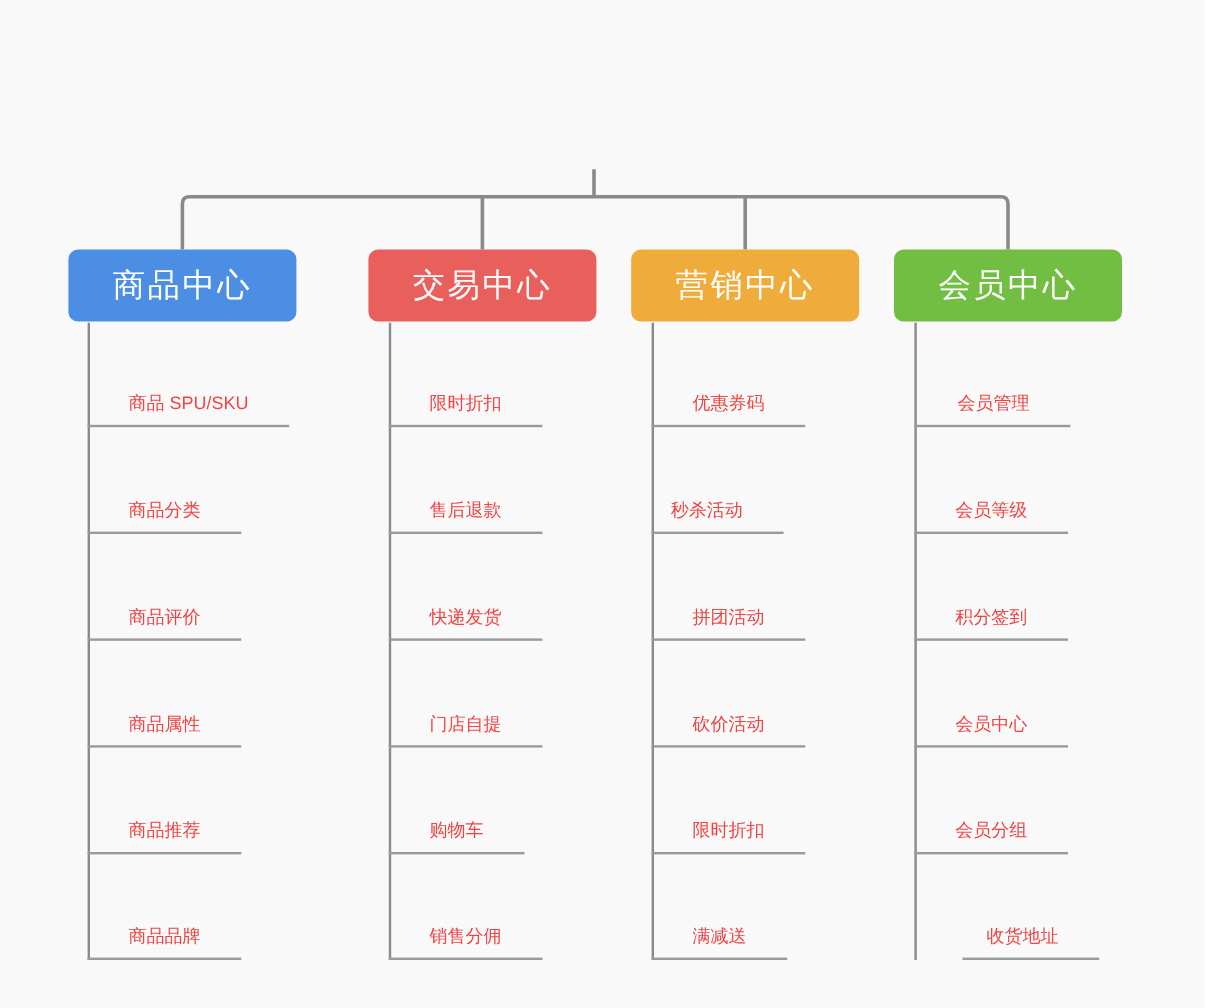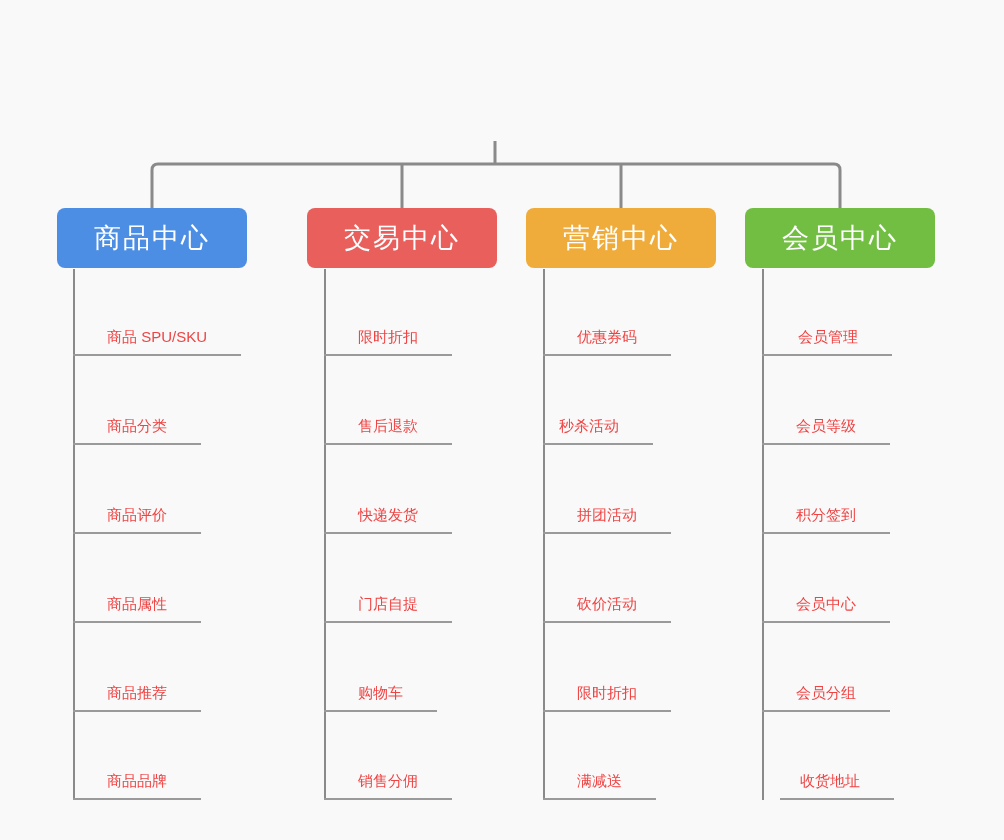--- a/index.html
+++ b/index.html
@@ -112,16 +112,16 @@
       <div class="leaf" style="left: 543px; top: 498px;">拼团活动</div>
       <div class="leaf" style="left: 543px; top: 587px;">砍价活动</div>
       <div class="leaf" style="left: 543px; top: 676px;">限时折扣</div>
       <div class="leaf" style="left: 543px; top: 764px;">满减送</div>
       <div class="branch-header" style="left: 745px; top: 208px; background: rgb(113, 190, 66);">会员中心</div>
       <div class="leaf" style="left: 762px; top: 320px; padding-left: 36px;">会员管理</div>
       <div class="leaf" style="left: 762px; top: 409px;">会员等级</div>
       <div class="leaf" style="left: 762px; top: 498px;">积分签到</div>
       <div class="leaf" style="left: 762px; top: 587px;">会员中心</div>
       <div class="leaf" style="left: 762px; top: 676px;">会员分组</div>
-      <div class="leaf" style="left: 780px; top: 764px; padding-left: 20px;">收货地址</div>
+      <div class="leaf" style="left: 802px; top: 764px; padding-left: 20px;">收货地址</div>
     </div>
 
 </div>
 
 </body></html>

